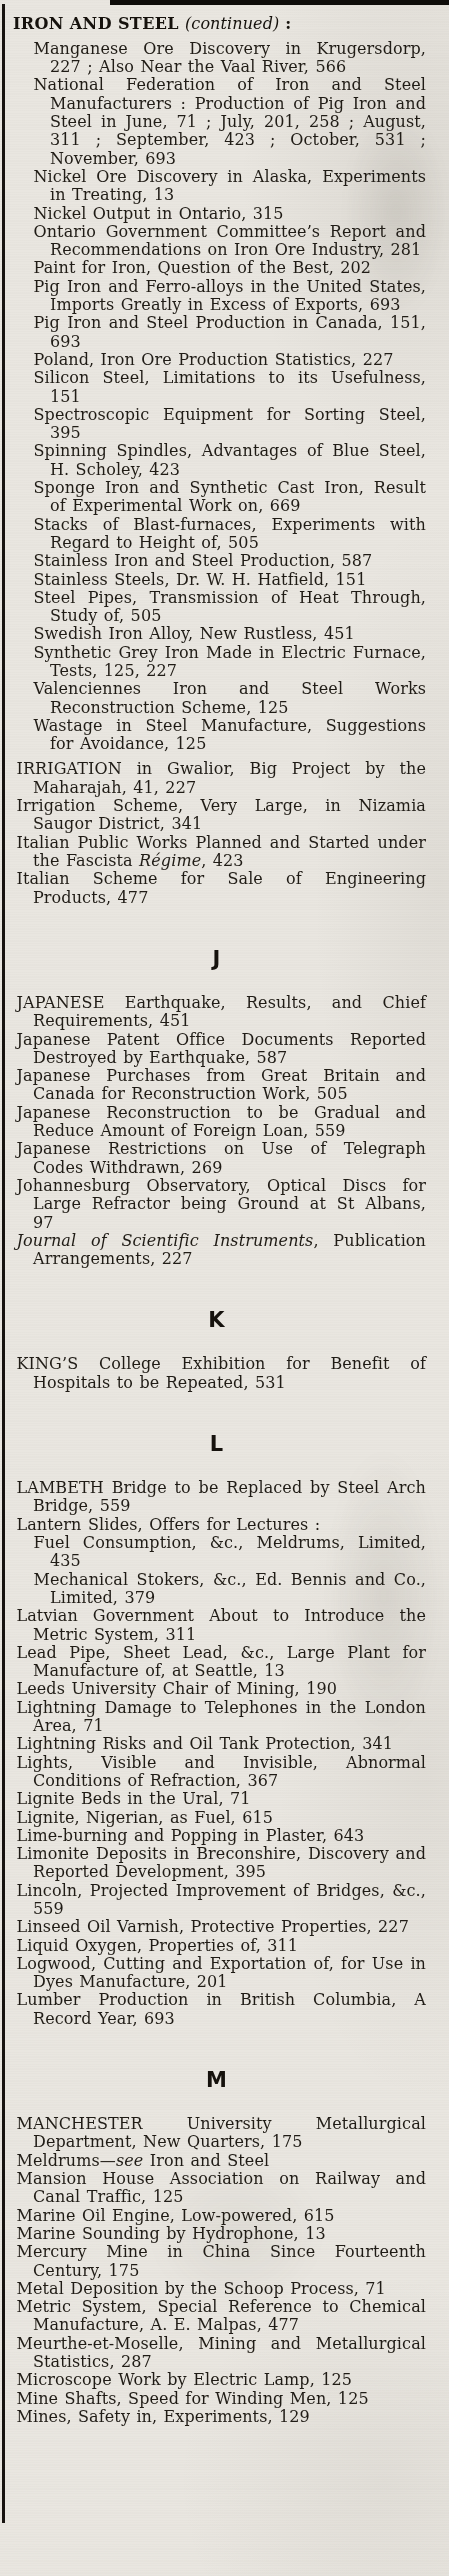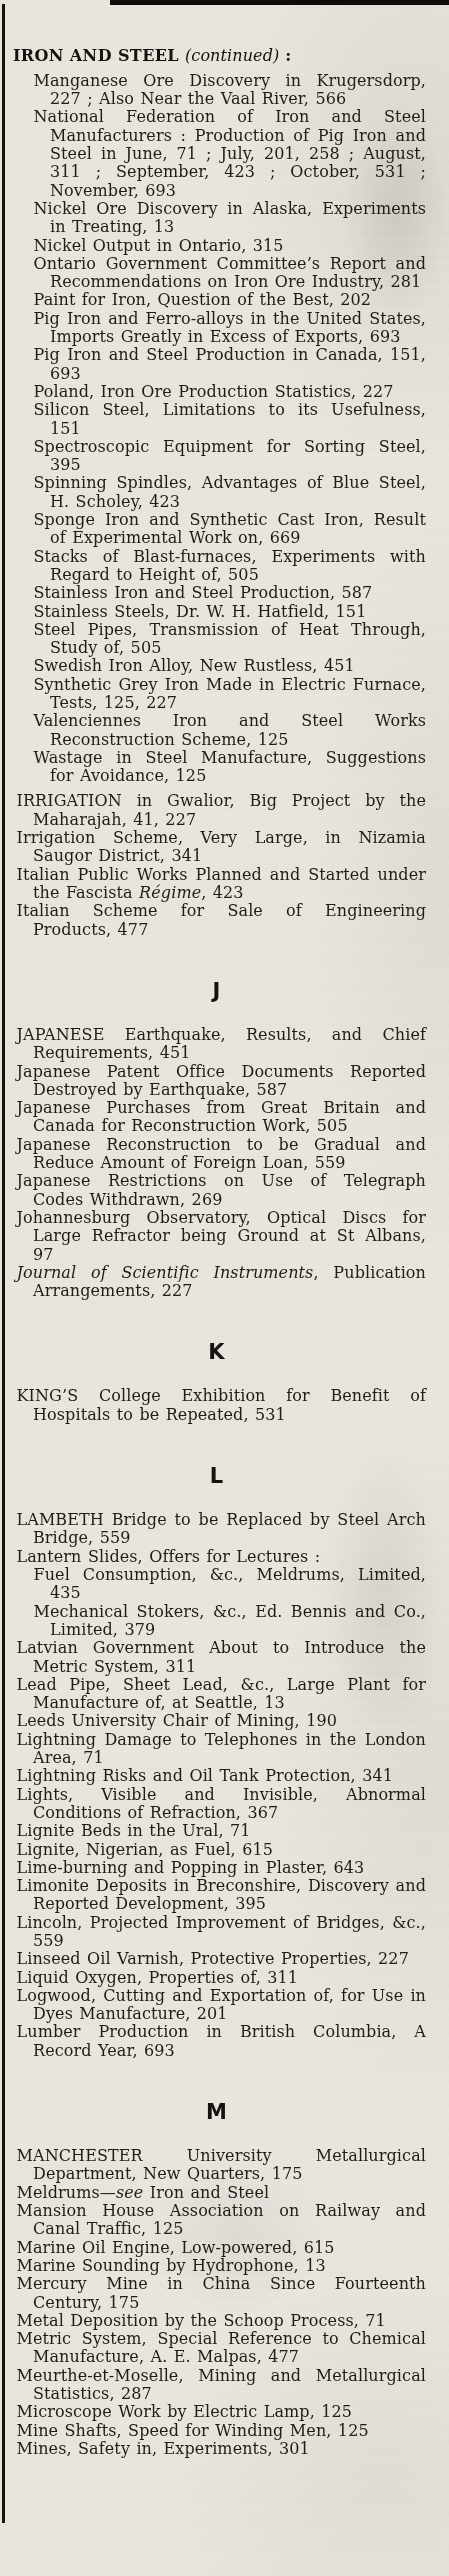--- a/index.html
+++ b/index.html
@@ -16,21 +16,21 @@
   }
   .top-bar { position:absolute; top:0; left:110px; right:0; height:4.7px; background:#0f0d0a; }
   .col-rule { position:absolute; top:4.1px; left:2.4px; width:2.4px; height:2519px; background:#171310; }
   .stain { position:absolute; pointer-events:none; filter:blur(4.1px); }
   .stain1 { top:106px; right:0; width:106px; height:213px;
             background:radial-gradient(ellipse at center, rgba(95,90,78,0.13), rgba(95,90,78,0) 70%); }
   .stain2 { top:1448px; right:5.9px; width:118px; height:295px;
             background:radial-gradient(ellipse at center, rgba(95,90,78,0.10), rgba(95,90,78,0) 70%); }
   .stain3 { top:2157px; left:148px; width:177px; height:154px;
             background:radial-gradient(ellipse at center, rgba(95,90,78,0.07), rgba(95,90,78,0) 70%); }
-  .col { position:absolute; top:14px; left:7px; right:23px;margin-top:32px; }
+  .col { position:absolute; top:14px; left:7px; right:23px; }
   .ironhead {
     margin:0 0 5.9px; padding-left:5.9px;
     font-size:16px; line-height:20px; font-weight:bold;
     letter-spacing:0.4px; color:#16120d;
   }
   .ironhead .hi { font-weight:normal; font-style:italic; letter-spacing:0.1px; }
   .e {
     margin:0; text-align:justify; color:#201c16;
     font-size:16px; line-height:18.3px;
     word-spacing:1.2px; letter-spacing:0.1px;
@@ -134,17 +134,17 @@
     <p class="e h"><span>Meldrums—</span><span class="it">see</span><span> Iron and Steel</span></p>
     <p class="e h">Mansion House Association on Railway and Canal Traffic, 125</p>
     <p class="e h">Marine Oil Engine, Low-powered, 615</p>
     <p class="e h">Marine Sounding by Hydrophone, 13</p>
     <p class="e h">Mercury Mine in China Since Fourteenth Century, 175</p>
     <p class="e h">Metal Deposition by the Schoop Process, 71</p>
     <p class="e h">Metric System, Special Reference to Chemical Manufacture, A. E. Malpas, 477</p>
     <p class="e h">Meurthe-et-Moselle, Mining and Metallurgical Statistics, 287</p>
     <p class="e h">Microscope Work by Electric Lamp, 125</p>
     <p class="e h">Mine Shafts, Speed for Winding Men, 125</p>
-    <p class="e h">Mines, Safety in, Experiments, 301</p>
+    <p class="e h">Mines, Safety in, Experiments, 129</p>
   </div>
 
 </div>
 
 
 </body></html>

